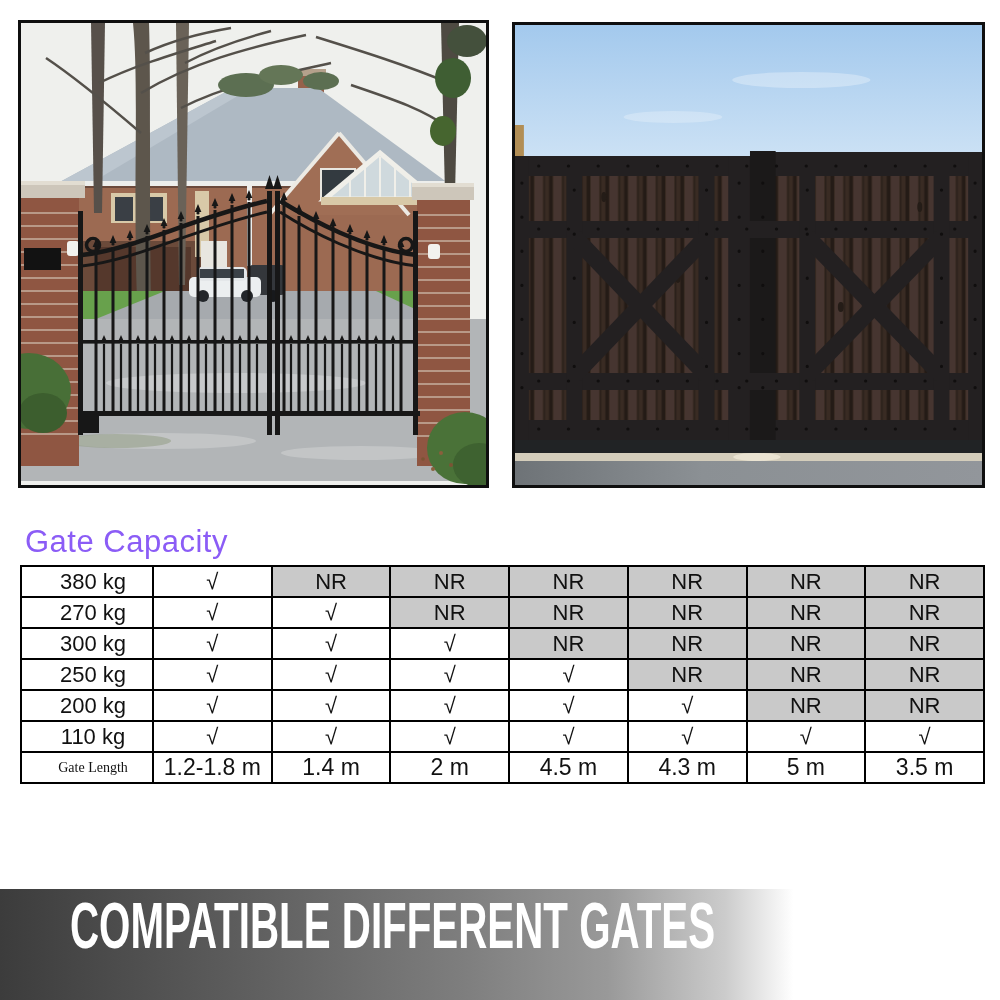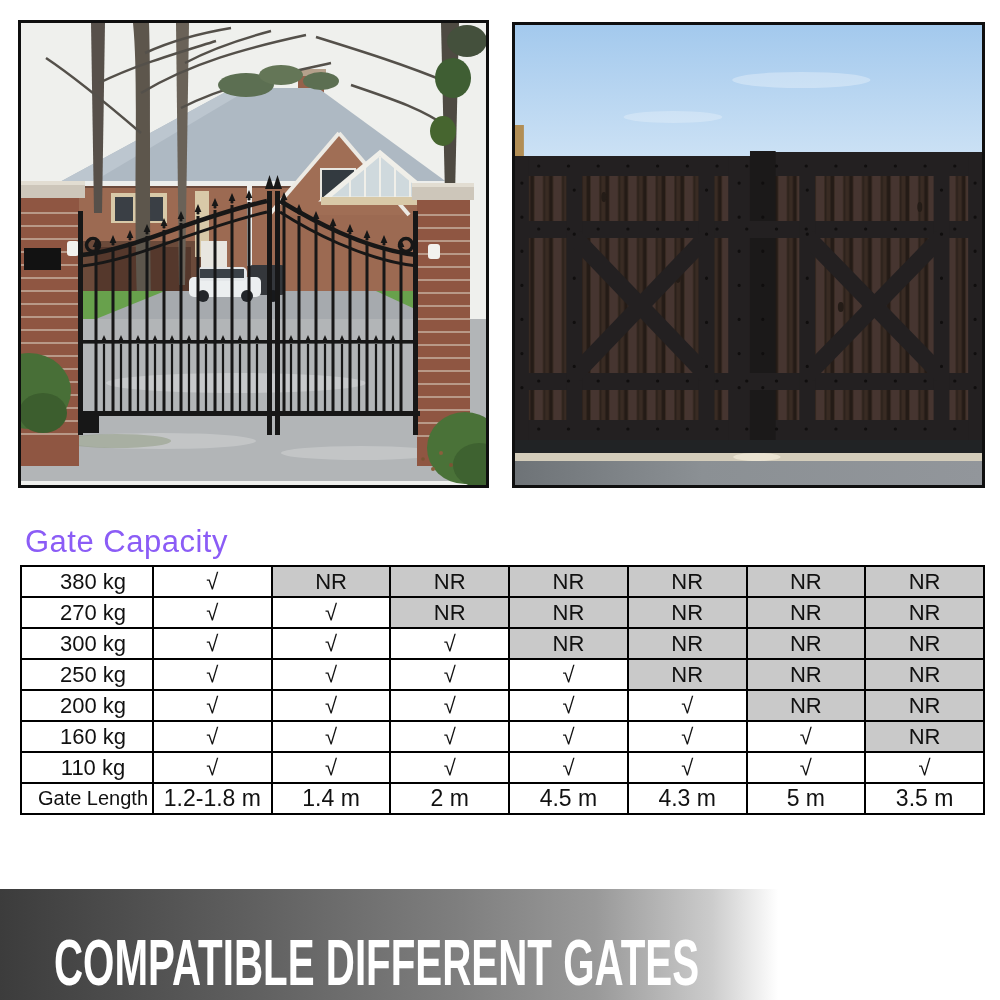--- a/index.html
+++ b/index.html
@@ -24,27 +24,27 @@
     border-collapse:collapse; table-layout:fixed;
   }
   #capacity-table td {
     border:2px solid #000; height:29px; text-align:center;
     vertical-align:middle; padding:0; font-size:22px; color:#111;
     background:#ffffff; overflow:hidden; white-space:nowrap;
   }
   #capacity-table td.lbl { width:118px;padding-left:12px; }
   #capacity-table td.nr  { background:#c9c9c9;margin-left:26px; }
   #capacity-table tr.len-row td { font-size:23px; }
-  #capacity-table tr.len-row td.lbl { font-size:20px; }
+  #capacity-table tr.len-row td.lbl { font-size:14px;font-family:Liberation Serif, serif; }
 
   #banner {
     position:absolute; left:0; top:889px; width:828px; height:111px;
     background:linear-gradient(90deg,#3c3c3c 0%,#5f5f5f 30%,#7e7e7e 55%,
                #999999 72%,#cccccc 86%,#ffffff 94%,#ffffff 100%);
-    display:flex; align-items:flex-end;
+    display:flex; align-items:flex-start;padding-left:16px;
   }
   #banner-text {
     margin-left:54px; color:#ffffff; font-weight:bold; font-size:64px;
     letter-spacing:0px; transform:scaleX(0.63); transform-origin:0 50%;
     white-space:nowrap;
   }
 </style>
 </head>
 <body>
 
@@ -434,30 +434,20 @@
     <td class="lbl">200 kg</td>
     <td>√</td>
     <td>√</td>
     <td>√</td>
     <td>√</td>
     <td>√</td>
     <td class="nr">NR</td>
     <td class="nr">NR</td>
   </tr>
   <tr>
-    <td class="lbl">160 kg</td>
-    <td>√</td>
-    <td>√</td>
-    <td>√</td>
-    <td>√</td>
-    <td>√</td>
-    <td>√</td>
-    <td class="nr">NR</td>
-  </tr>
-  <tr>
     <td class="lbl">110 kg</td>
     <td>√</td>
     <td>√</td>
     <td>√</td>
     <td>√</td>
     <td>√</td>
     <td>√</td>
     <td>√</td>
   </tr>
   <tr class="len-row">

